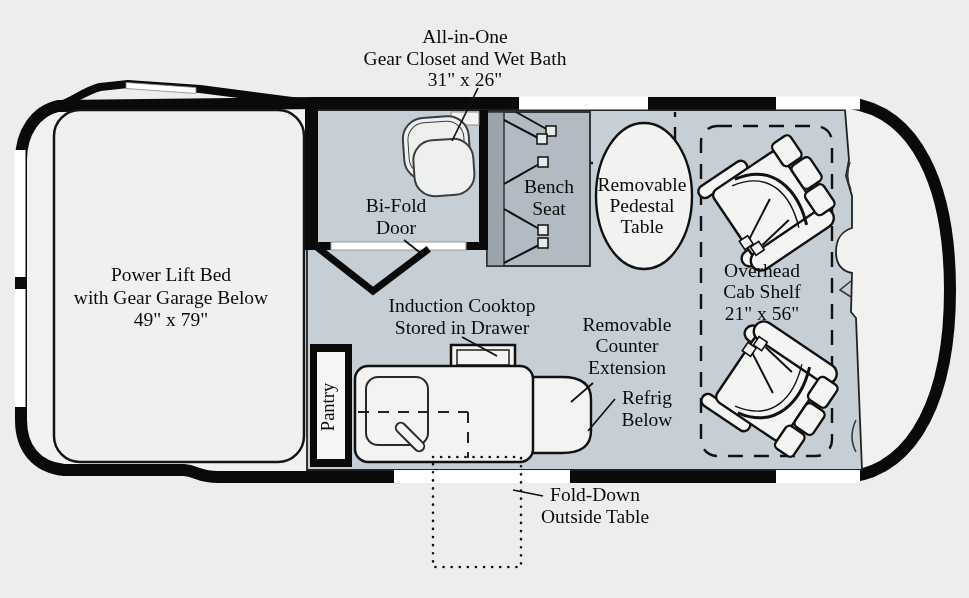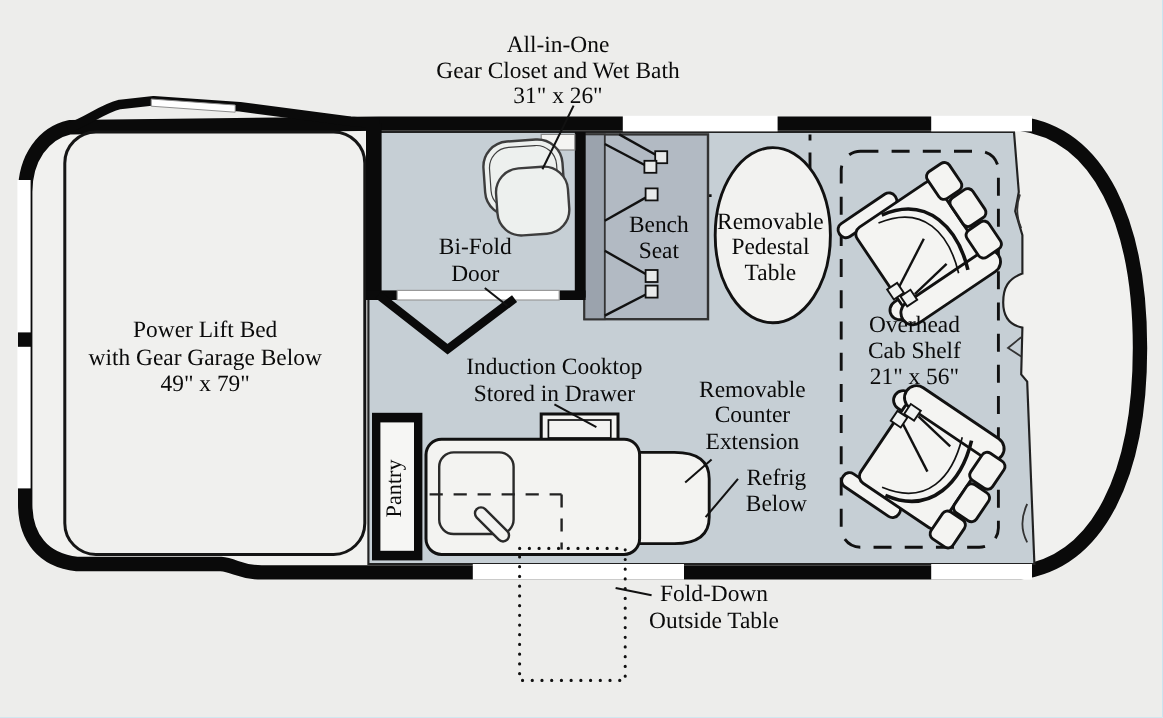--- a/index.html
+++ b/index.html
@@ -1,16 +1,16 @@
 <!DOCTYPE html>
 <html><head>
 <meta charset="utf-8">
 <style>
   html,body{margin:0;padding:0;background:#ededeb;}
-  .stage{position:relative;width:969px;height:598px;background:#7dd3fc;overflow:hidden;
+  .stage{position:relative;width:969px;height:598px;background:#fef9c3;overflow:hidden;
          font-family:"Liberation Serif", serif;}
   svg{position:absolute;left:0;top:0;}
   text.lbl{fill:#0a0a0a;font-family:"Liberation Serif", serif;font-size:19.5px;
            text-anchor:middle;}
   text.lbl-sm{fill:#0a0a0a;font-family:"Liberation Serif", serif;font-size:18.5px;
            text-anchor:middle;}
 </style>
 </head>
 <body>
 

